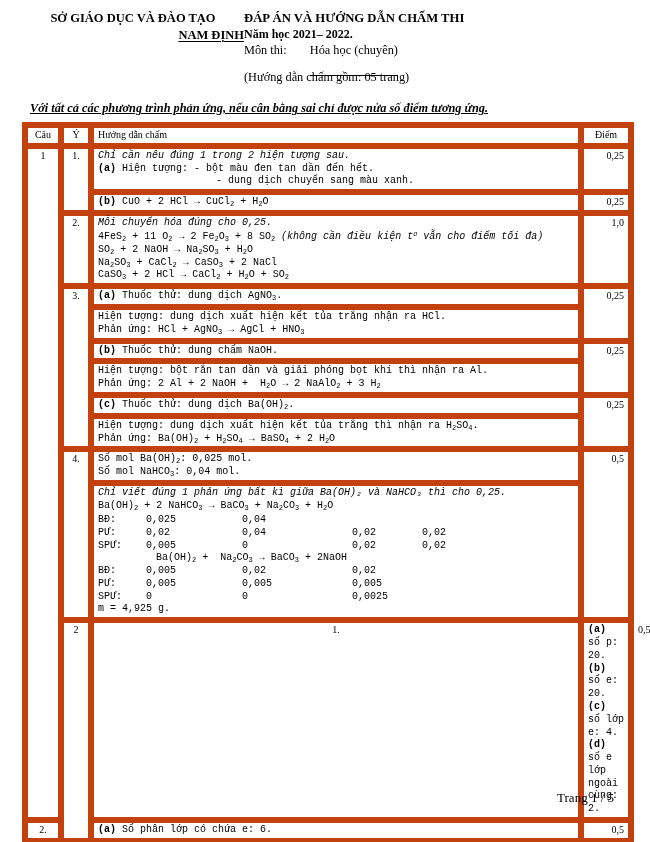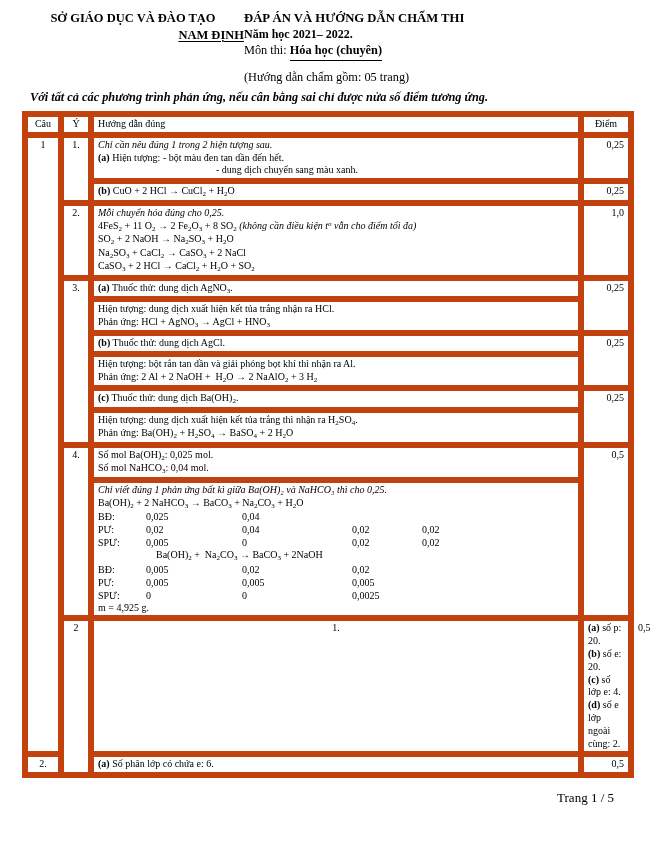--- a/index.html
+++ b/index.html
@@ -55,34 +55,36 @@
   .hdr-right .l3 {
     font-weight: bold;
     font-size: 12.7px;
   }
   .hdr-right .l3 { font-size: 12px; }
   .hdr-right .l4 {
     font-size: 12.3px;
     margin-top: 1px;
   }
   .hdr-right .l4 .subj {
-    font-weight: bold;
+    font-weight: normal;
     border-bottom: 1px solid #000;
-    padding-bottom: 3px;
+    padding-bottom: 18px;
+    margin-left: 20px;
   }
   .hdr-right .l5 {
     font-size: 12.3px;
     margin-top: 11px;
   }
 
   .note-line {
-    margin: 4px 0 6px 8px;
+    margin: 15px 0 6px 8px;
     font-style: italic;
     font-weight: bold;
     font-size: 12.3px;
+    text-decoration: underline;
   }
 
   
   table.grade-table {
     border-collapse: collapse;
     width: 606px;
     margin-left: 0;
     table-layout: fixed;
   }
   table.grade-table td,
@@ -109,21 +111,21 @@
 
   td.cau-cell, td.y-cell {
     text-align: center;
     vertical-align: middle;
     font-weight: bold;
   }
   td.diem-cell {
     text-align: right;
     vertical-align: middle;
   }
-  td.body-cell { padding-left: 6px; }
+  td.body-cell { padding-left: 6px; font-family: Liberation Mono, monospace; }
 
   .it { font-style: italic; }
   .bd { font-weight: bold; }
   sub { font-size: 0.7em; vertical-align: -0.22em; }
   sup { font-size: 0.7em; vertical-align: 0.45em; }
 
   .indent-1 { padding-left: 118px; display: inline-block; }
   .indent-eq { padding-left: 58px; display: inline-block; }
 
   
@@ -168,21 +170,21 @@
     <colgroup>
       <col class="c-cau">
         <col class="c-y">
         <col class="c-hd">
         <col class="c-diem">
     </colgroup>
     <thead>
       <tr>
         <th class="h-cau">Câu</th>
         <th class="h-y">Ý</th>
-        <th class="h-hd">Hướng dẫn đúng</th>
+        <th class="h-hd">Hướng dẫn chấm</th>
         <th class="h-diem">Điểm</th>
       </tr>
     </thead>
     <tbody>
 
       <tr>
         <td class="cau-cell" rowspan="12">1</td>
         <td class="y-cell" rowspan="2">1.</td>
         <td class="body-cell">
           <div class="it">Chỉ cần nêu đúng 1 trong 2 hiện tượng sau.</div>
@@ -222,21 +224,21 @@
         <td class="diem-cell" rowspan="2">0,25</td>
       </tr>
       <tr>
         <td class="body-cell">
           <div>Hiện tượng: dung dịch xuất hiện kết tủa trắng nhận ra HCl.</div>
           <div><span>Phản ứng: HCl + AgNO</span><sub>3</sub> → AgCl + HNO<sub>3</sub></div>
         </td>
       </tr>
       <tr>
         <td class="body-cell">
-          <span class="bd">(b)</span><span> Thuốc thử: dung dịch AgCl.</span>
+          <span class="bd">(b)</span><span> Thuốc thử: dung chấm NaOH.</span>
         </td>
         <td class="diem-cell" rowspan="2">0,25</td>
       </tr>
       <tr>
         <td class="body-cell">
           <div>Hiện tượng: bột rắn tan dần và giải phóng bọt khí thì nhận ra Al.</div>
           <div>Phản ứng: 2 Al + 2 NaOH +&nbsp; H<sub>2</sub>O → 2 NaAlO<sub>2</sub> + 3 H<sub>2</sub></div>
         </td>
       </tr>
       <tr>

